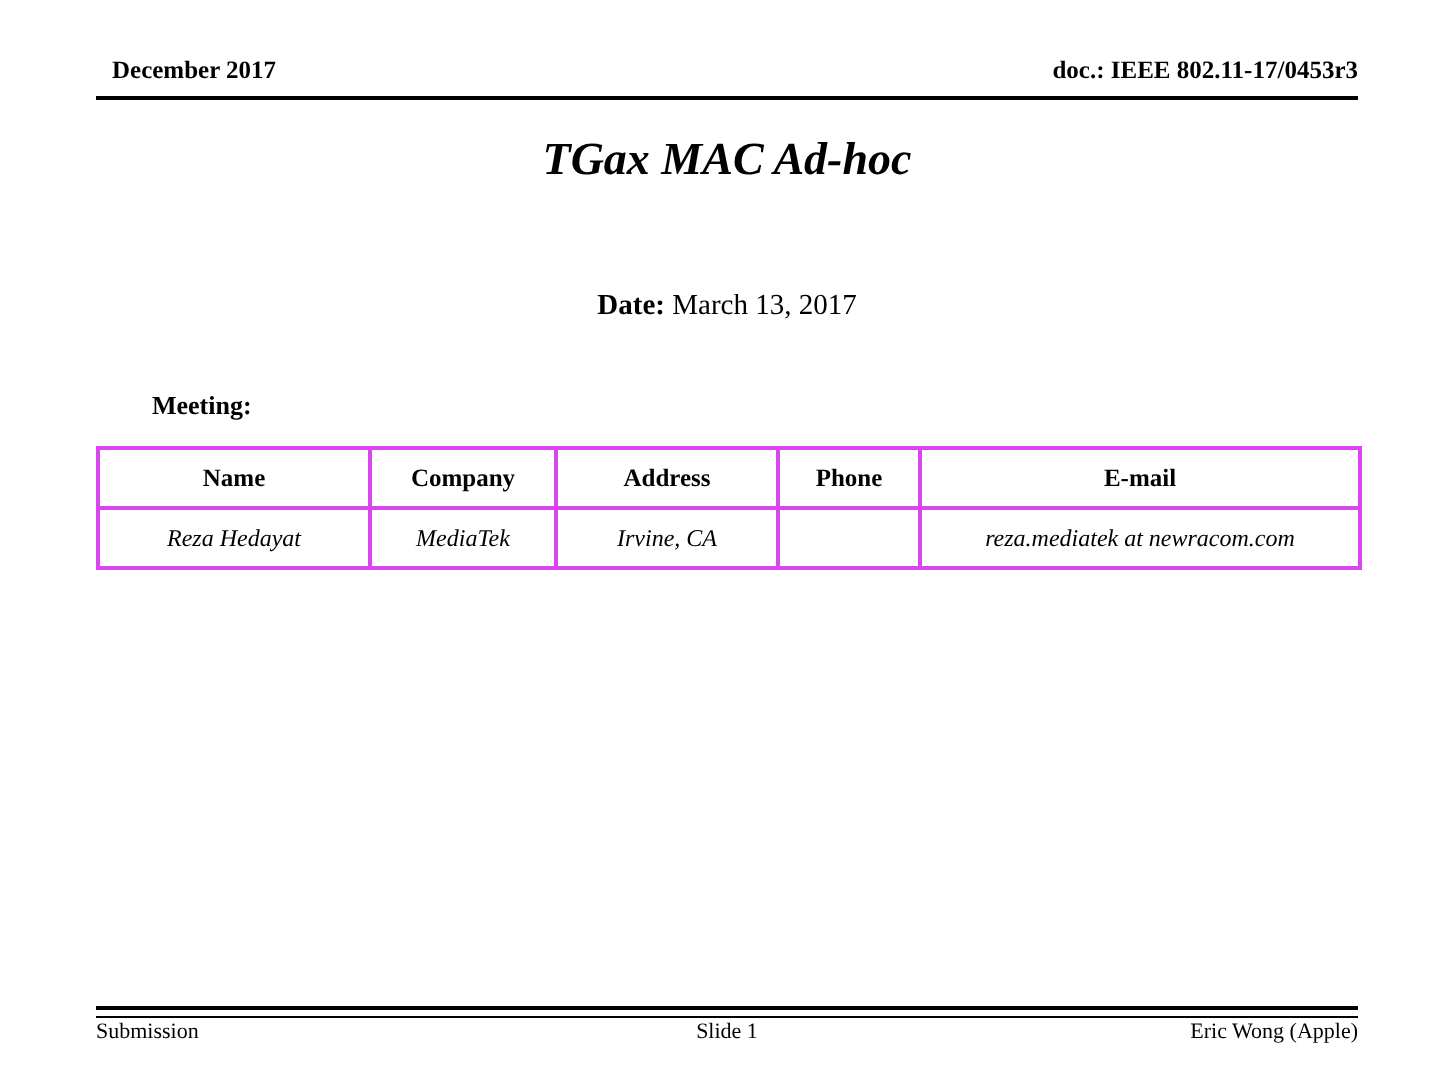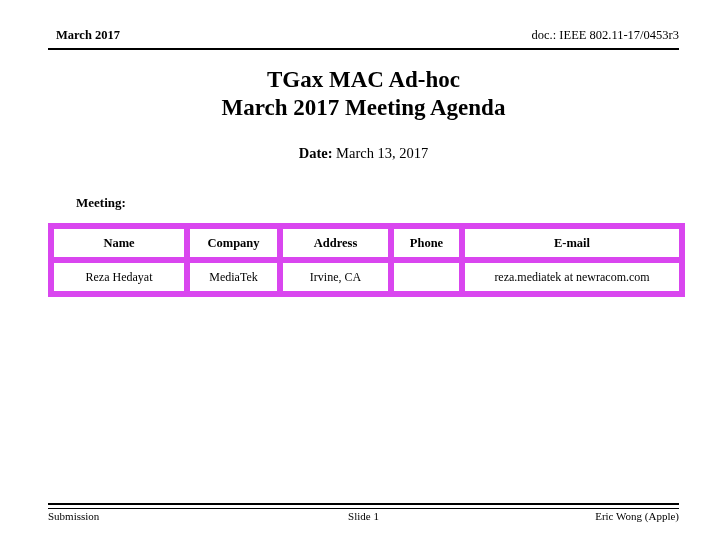--- a/index.html
+++ b/index.html
@@ -30,39 +30,40 @@
     top: 0;
     font-size: 12.5px;
     font-weight: bold;
     white-space: nowrap;
   }
   #slide-header .hdr-right {
     position: absolute;
     right: 0px;
     top: 0;
     font-size: 12.5px;
-    font-weight: normal;
+    font-weight: bold;
     white-space: nowrap;
   }
   #slide-header .hdr-rule {
     position: absolute;
     left: 0;
     right: 0;
     top: 20px;
     height: 0;
     border-top: 2px solid #000;
   }
 
   
   #title-block {
     position: absolute;
     left: 48px;
     top: 66px;
     width: 631px;
     text-align: center;
+    font-style: italic;
   }
   #title-block .title-line {
     font-size: 23px;
     font-weight: bold;
     line-height: 28px;
     white-space: nowrap;
   }
 
   #date-line {
     position: absolute;
@@ -97,36 +98,37 @@
     table-layout: fixed;
   }
   #authors-table col.c-name    { width: 136px; }
   #authors-table col.c-company { width: 93px; }
   #authors-table col.c-address { width: 111px; }
   #authors-table col.c-phone   { width: 71px; }
   #authors-table col.c-email   { width: 220px; }
 
   #authors-table th,
   #authors-table td {
-    border: 6px solid #d946ef;
+    border: 2px solid #d946ef;
     text-align: center;
     vertical-align: middle;
     padding: 0 2px;
     overflow: hidden;
     white-space: nowrap;
   }
   #authors-table th {
     height: 28px;
     font-size: 12.5px;
     font-weight: bold;
   }
   #authors-table td {
     height: 28px;
     font-size: 12px;
     font-weight: normal;
+    font-style: italic;
   }
 
   
   #slide-footer {
     position: absolute;
     left: 48px;
     top: 503px;
     width: 631px;
     height: 24px;
   }
@@ -168,28 +170,27 @@
     top: 7px;
     font-size: 11px;
     white-space: nowrap;
     margin-left: 23px;
   }
 </style>
 </head>
 <body>
 
 <div id="slide-header">
-  <div class="hdr-left">March 2017</div>
+  <div class="hdr-left">December 2017</div>
   <div class="hdr-right">doc.: IEEE 802.11-17/0453r3</div>
   <div class="hdr-rule"></div>
 </div>
 
 <div id="title-block">
   <div class="title-line">TGax MAC Ad-hoc</div>
-  <div class="title-line">March 2017 Meeting Agenda</div>
 </div>
 
 <div id="date-line">
   <span class="date-label">Date:</span><span class="date-value"> March 13, 2017</span>
 </div>
 
 <div id="authors-label">Meeting:</div>
 
 <table id="authors-table">
   <colgroup>

